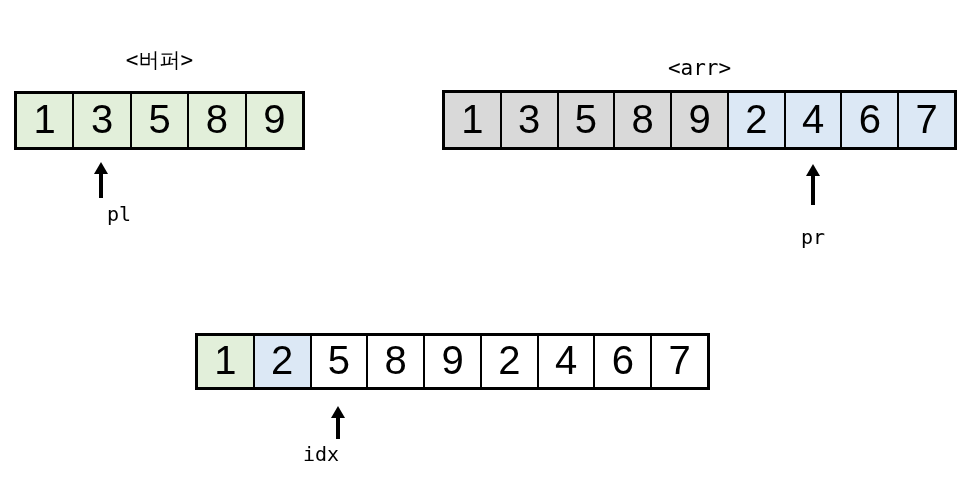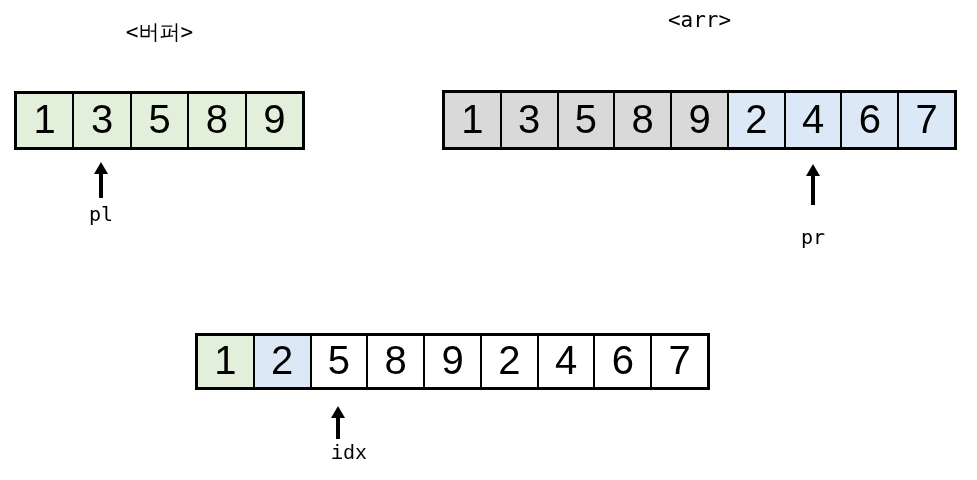--- a/index.html
+++ b/index.html
@@ -11,23 +11,24 @@
     overflow: hidden;
   }
   .title {
     position: absolute;
     text-align: center;
     font-family: "DejaVu Sans Mono", "Liberation Mono", monospace;
     font-size: 21px;
     font-weight: 500;
     color: #000;
     letter-spacing: 0px;
+    margin-top: 28px;
   }
   .title-buffer { left: 14px; top: 18px; width: 291px; }
-  .title-arr    { left: 442px; top: 8px; width: 515px; }
+  .title-arr    { left: 442px; top: 28px; width: 515px; }
 
   .array {
     position: absolute;
     display: flex;
     border: 3px solid #000;
     background: #fff;
   }
   .array-buffer { left: 14px;  top: 91px;  width: 291px; height: 59px; }
   .array-arr    { left: 442px; top: 90px;  width: 515px; height: 60px; }
   .array-merged { left: 195px; top: 333px; width: 515px; height: 57px; }
@@ -67,23 +68,23 @@
   .ptr-idx { left: 330px; top: 406px; height: 33px; width: 16px; }
 
   .ptr-label {
     position: absolute;
     text-align: center;
     font-family: "DejaVu Sans Mono", "Liberation Mono", monospace;
     font-size: 20px;
     color: #000;
     width: 60px;
   }
-  .label-pl  { left: 71px;  top: 202px; }
+  .label-pl  { left: 71px;  top: 202px; text-align: right; }
   .label-pr  { left: 783px; top: 225px; }
-  .label-idx { left: 319px; top: 442px; font-family: Liberation Mono, monospace; }
+  .label-idx { left: 291px; top: 442px; }
 </style>
 </head>
 <body>
 
 <div class="title title-buffer">&lt;버퍼&gt;</div>
 <div class="array array-buffer">
   <div class="cell" style="background: rgb(226, 239, 218);">1</div>
   <div class="cell" style="background: rgb(226, 239, 218);">3</div>
   <div class="cell" style="background: rgb(226, 239, 218);">5</div>
   <div class="cell" style="background: rgb(226, 239, 218);">8</div>

